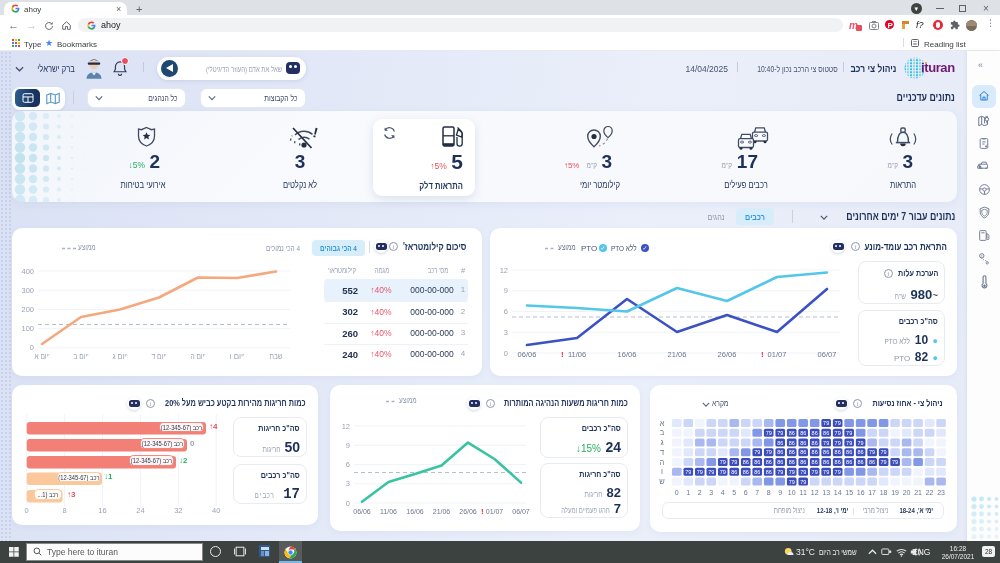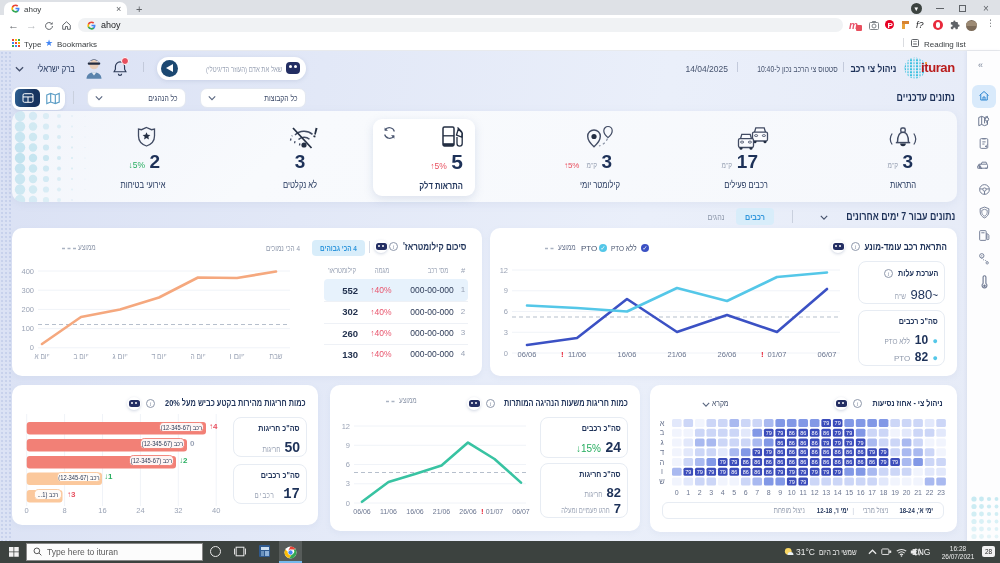--- a/index.html
+++ b/index.html
@@ -182,21 +182,21 @@
       <rect x="23.0" y="1" width="2" height="24" fill="#82d5ea"></rect>
       <rect x="0" y="3.2" width="26" height="1.1" fill="rgba(234,240,250,0.9)"></rect>
       <rect x="0" y="6.2" width="26" height="1.1" fill="rgba(234,240,250,0.9)"></rect>
       <rect x="0" y="9.2" width="26" height="1.1" fill="rgba(234,240,250,0.9)"></rect>
       <rect x="0" y="12.2" width="26" height="1.1" fill="rgba(234,240,250,0.9)"></rect>
       <rect x="0" y="15.2" width="26" height="1.1" fill="rgba(234,240,250,0.9)"></rect>
       <rect x="0" y="18.2" width="26" height="1.1" fill="rgba(234,240,250,0.9)"></rect>
       <rect x="0" y="21.2" width="26" height="1.1" fill="rgba(234,240,250,0.9)"></rect>
     </g>
   </svg>
-<div class="ab" style="left:921px;top:60px;font-size:13px;font-weight:bold;color:#b91c1c;letter-spacing:-0.4px;">ituran</div>
+<div class="ab" style="left:921px;top:60px;font-size:13px;font-weight:bold;color:#701a75;letter-spacing:-0.4px;">ituran</div>
 <div class="ab" style="left:924.5px;top:61.5px;width:2.5px;height:2.5px;background:#f0a348;"></div>
 <div class="ab nav hR" style="right:104px;top:62px;font-size:10.5px;font-weight:bold;white-space:nowrap;" dir="rtl">ניהול צי רכב</div>
 <div class="ab" style="left:843px;top:62px;width:1px;height:10px;background:#c3cadb;"></div>
 <div class="ab hR" style="right:162px;top:63.5px;font-size:8.5px;color:#46536e;white-space:nowrap;" dir="rtl">סטטוס צי הרכב נכון ל-10:40</div>
 <div class="ab" style="left:737px;top:62px;width:1px;height:10px;background:#c3cadb;"></div>
 <div class="ab" style="right:272px;top:63.5px;font-size:8.5px;color:#46536e;">14/04/2025</div>
 
 <div class="ab" style="left:157px;top:57px;width:149px;height:23px;background:#fff;border-radius:12px;box-shadow:0 1px 4px rgba(100,120,160,0.18);"></div>
 <div class="ab" style="left:286px;top:61.5px;width:14px;height:12px;background:#232e63;border-radius:4px;"></div>
 <circle class="ab" style="left:289px;top:64.5px;width:3px;height:3px;border-radius:50%;background:#fff;"></circle>
@@ -421,21 +421,21 @@
 <div class="ab" style="left:408px;top:306.5px;width:48px;font-size:8.5px;color:#2c3a57;text-align:center;">000-00-000</div>
 <div class="ab" style="left:364px;top:306.5px;width:34px;font-size:8.5px;color:#e8556d;text-align:center;">↑40%</div>
 <div class="ab" style="left:322px;top:306.0px;width:36px;font-size:9.5px;font-weight:bold;color:#23324f;text-align:right;">302</div>
 <div class="ab" style="left:458px;top:328px;width:10px;font-size:8px;color:#9aa3b5;text-align:center;">3</div>
 <div class="ab" style="left:408px;top:328px;width:48px;font-size:8.5px;color:#2c3a57;text-align:center;">000-00-000</div>
 <div class="ab" style="left:364px;top:328px;width:34px;font-size:8.5px;color:#e8556d;text-align:center;">↑40%</div>
 <div class="ab" style="left:322px;top:327.5px;width:36px;font-size:9.5px;font-weight:bold;color:#23324f;text-align:right;">260</div>
 <div class="ab" style="left:458px;top:349px;width:10px;font-size:8px;color:#9aa3b5;text-align:center;">4</div>
 <div class="ab" style="left:408px;top:349px;width:48px;font-size:8.5px;color:#2c3a57;text-align:center;">000-00-000</div>
 <div class="ab" style="left:364px;top:349px;width:34px;font-size:8.5px;color:#e8556d;text-align:center;">↑40%</div>
-<div class="ab" style="left:322px;top:348.5px;width:36px;font-size:9.5px;font-weight:bold;color:#23324f;text-align:right;">130</div>
+<div class="ab" style="left:322px;top:348.5px;width:36px;font-size:9.5px;font-weight:bold;color:#23324f;text-align:right;">240</div>
 <svg class="ab" style="left:12px;top:228px" width="300" height="140" viewBox="0 0 300 140">
     <line x1="26" y1="43.0" x2="278" y2="43.0" stroke="#f0f3f8" stroke-width="1"></line>
     <text x="22" y="45.5" font-size="7.5" fill="#9aa3b5" text-anchor="end">400</text>
     <line x1="26" y1="62.2" x2="278" y2="62.2" stroke="#f0f3f8" stroke-width="1"></line>
     <text x="22" y="64.7" font-size="7.5" fill="#9aa3b5" text-anchor="end">300</text>
     <line x1="26" y1="81.4" x2="278" y2="81.4" stroke="#f0f3f8" stroke-width="1"></line>
     <text x="22" y="83.9" font-size="7.5" fill="#9aa3b5" text-anchor="end">200</text>
     <line x1="26" y1="100.6" x2="278" y2="100.6" stroke="#f0f3f8" stroke-width="1"></line>
     <text x="22" y="103.1" font-size="7.5" fill="#9aa3b5" text-anchor="end">100</text>
     <line x1="26" y1="119.8" x2="278" y2="119.8" stroke="#f0f3f8" stroke-width="1"></line>
@@ -485,21 +485,21 @@
     <text x="187" y="128.5" font-size="7.5" fill="#6b7690" text-anchor="middle">21/06</text>
     <text x="237" y="128.5" font-size="7.5" fill="#6b7690" text-anchor="middle">26/06</text>
     <text x="287" y="128.5" font-size="7.5" fill="#6b7690" text-anchor="middle">01/07</text>
     <text x="337" y="128.5" font-size="7.5" fill="#6b7690" text-anchor="middle">06/07</text>
     <text x="71" y="128.5" font-size="8" font-weight="bold" fill="#e8293b">!</text>
     <text x="271" y="128.5" font-size="8" font-weight="bold" fill="#e8293b">!</text>
   </svg>
 <div class="ab" style="left:858px;top:261px;width:87px;height:43px;border:1px solid #e7ecf3;border-radius:8px;background:#fff;"></div>
 <div class="ab nav hR" style="right:62px;top:268px;font-size:9px;font-weight:bold;white-space:nowrap;" dir="rtl">הערכת עלות</div>
 <div class="ab" style="left:884px;top:269px;width:9px;height:9px;border:1px solid #8e98ab;border-radius:50%;color:#8e98ab;font-size:6.5px;text-align:center;line-height:8px;font-style:italic;font-family:Liberation Serif,serif;">i</div>
-<div class="ab" style="right:62px;top:285px;white-space:nowrap;text-align:right;"><span class="hR" style="display:inline-block;font-size:8px;color:#9aa3b5;" dir="rtl">ש"ח</span> <span class="nav" style="font-size:13px;font-weight:normal;">980</span><span class="nav" style="font-size:10px;">~</span></div>
+<div class="ab" style="right:62px;top:285px;white-space:nowrap;text-align:right;"><span class="hR" style="display:inline-block;font-size:8px;color:#9aa3b5;" dir="rtl">ש"ח</span> <span class="nav" style="font-size:13px;font-weight:bold;">980</span><span class="nav" style="font-size:10px;">~</span></div>
 <div class="ab" style="left:858px;top:310px;width:87px;height:56px;border:1px solid #e7ecf3;border-radius:8px;background:#fff;"></div>
 <div class="ab nav hR" style="right:62px;top:316px;font-size:9px;font-weight:bold;white-space:nowrap;" dir="rtl">סה"כ רכבים</div>
 <div class="ab" style="right:62px;top:330px;white-space:nowrap;text-align:right;"><span class="hR" style="display:inline-block;font-size:8px;color:#8e98ab;" dir="rtl">ללא PTO</span> <span class="nav" style="font-size:12px;font-weight:bold;">10</span> <span style="color:#54c7e8;font-size:9px;">●</span></div>
 <div class="ab" style="right:62px;top:347px;white-space:nowrap;text-align:right;"><span style="font-size:8px;color:#8e98ab;">PTO</span> <span class="nav" style="font-size:12px;font-weight:bold;">82</span> <span style="color:#54c7e8;font-size:9px;">●</span></div>
 <div class="ab" style="left:12px;top:385px;width:306px;height:140px;background:#fff;border-radius:10px;box-shadow:0 2px 6px rgba(120,140,180,0.08);"></div>
 <div class="ab nav hR" style="right:694px;top:398px;font-size:9.2px;font-weight:bold;white-space:nowrap;" dir="rtl">כמות חריגות מהירות בקטע כביש מעל 20%</div>
 <div class="ab" style="left:146px;top:399px;width:9px;height:9px;border:1px solid #8e98ab;border-radius:50%;color:#8e98ab;font-size:6.5px;text-align:center;line-height:8px;font-style:italic;font-family:Liberation Serif,serif;">i</div>
 <div class="ab" style="left:127px;top:397px;width:14px;height:13px;background:#fff;border-radius:50%;box-shadow:0 1px 3px rgba(100,120,160,0.3);"></div>
 <div class="ab" style="left:128.5px;top:399.5px;width:11px;height:7.5px;background:#232e63;border-radius:2.5px;"></div>
 <div class="ab" style="left:130.5px;top:401.5px;width:2.6px;height:2.6px;background:#fff;border-radius:50%;"></div>

